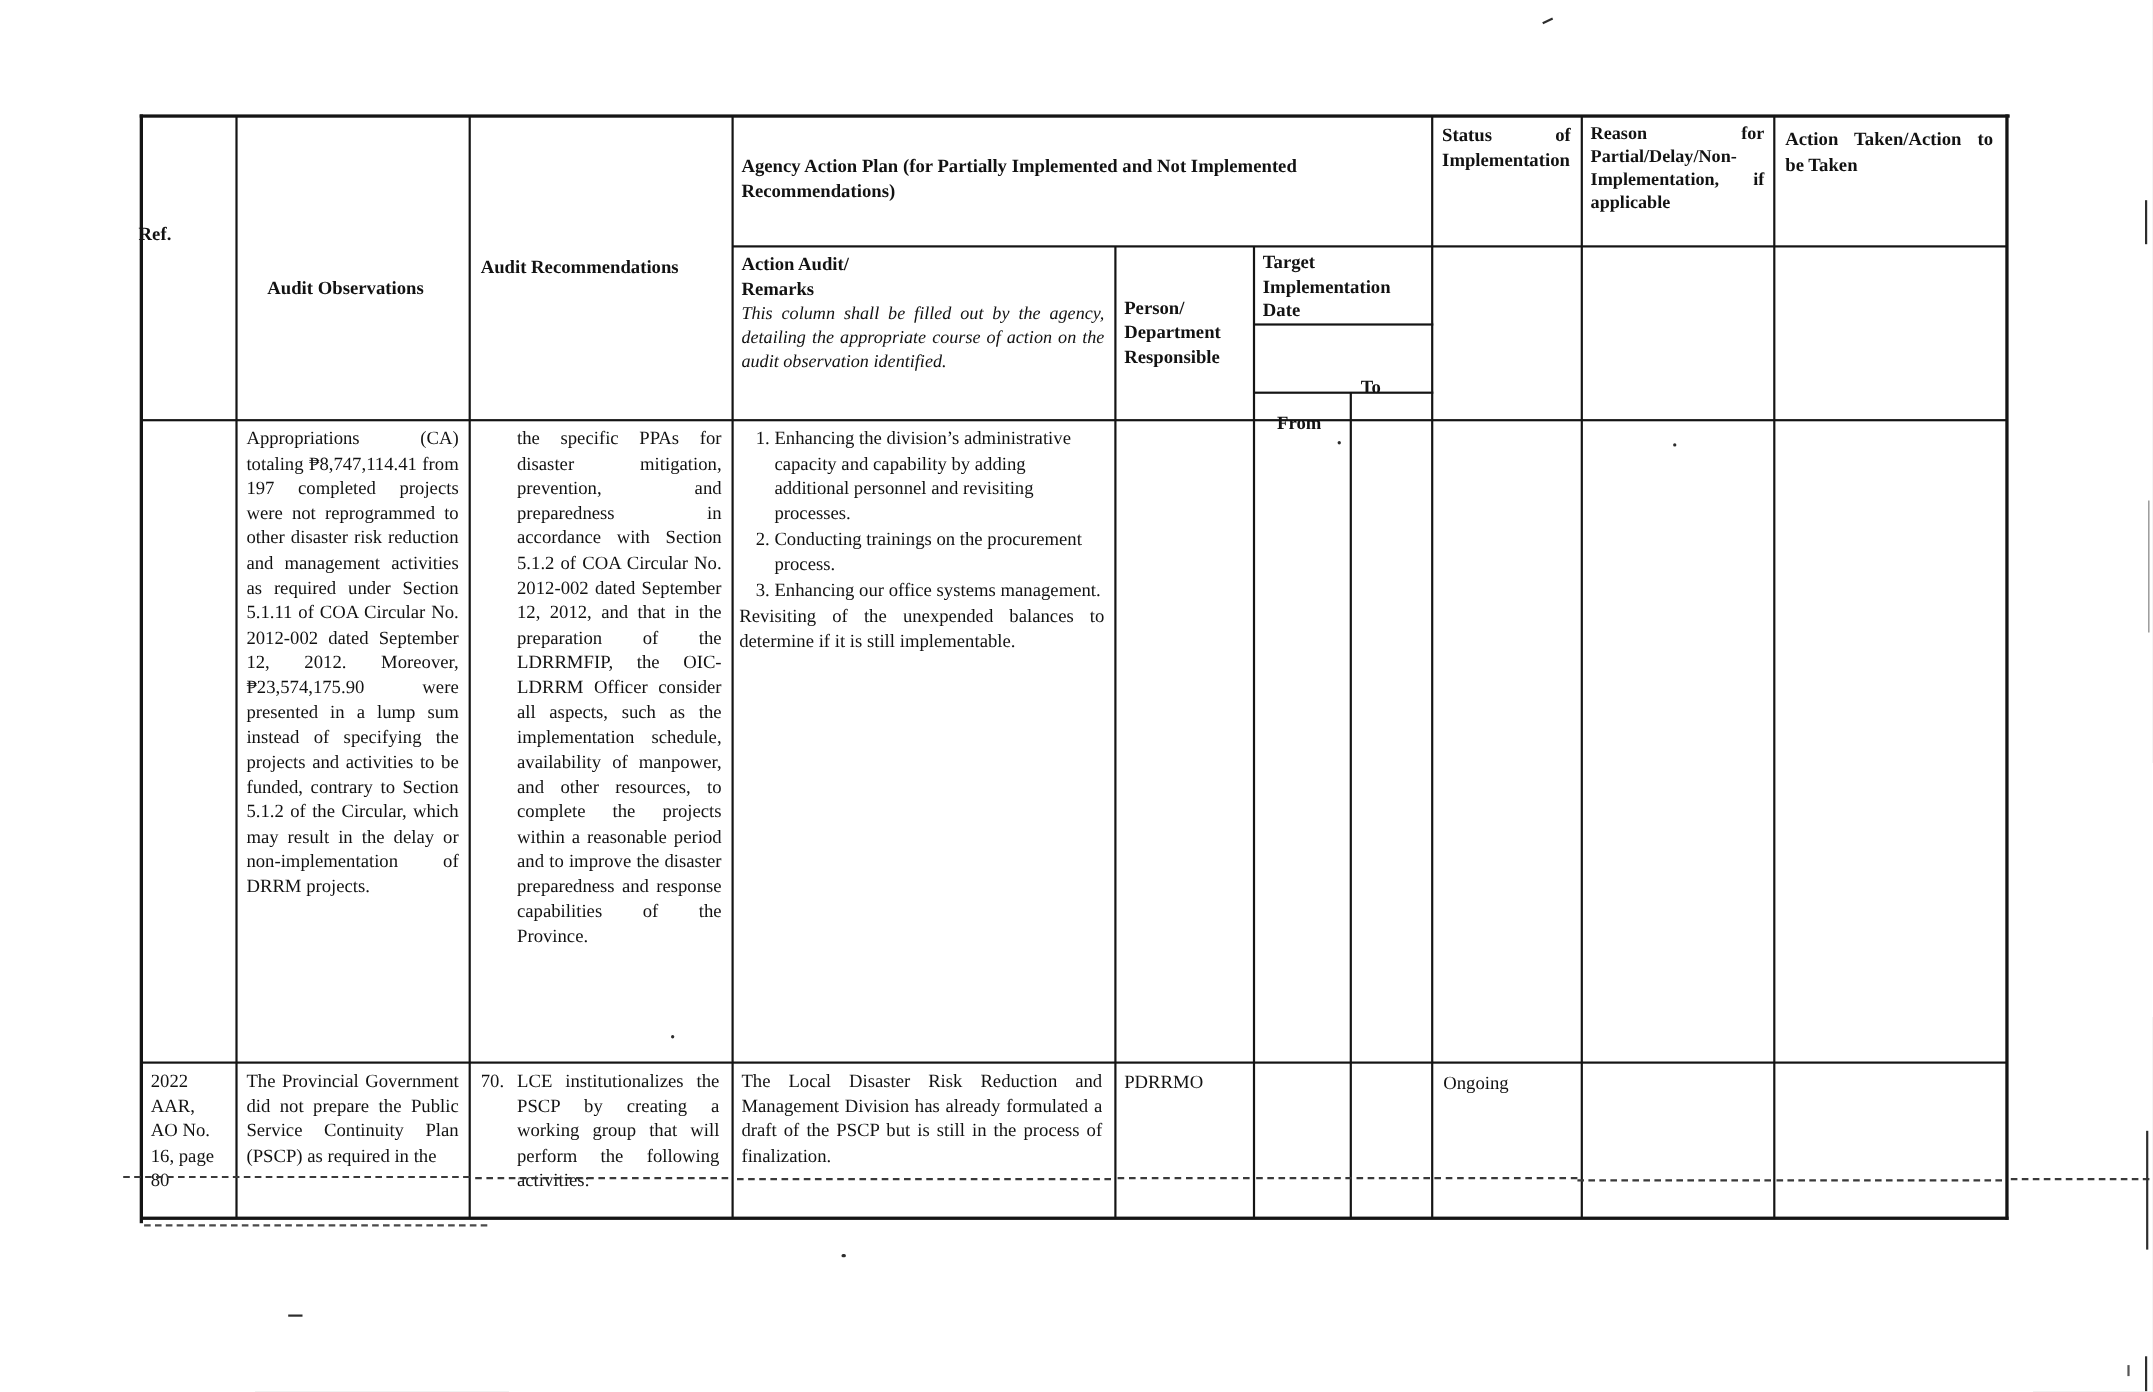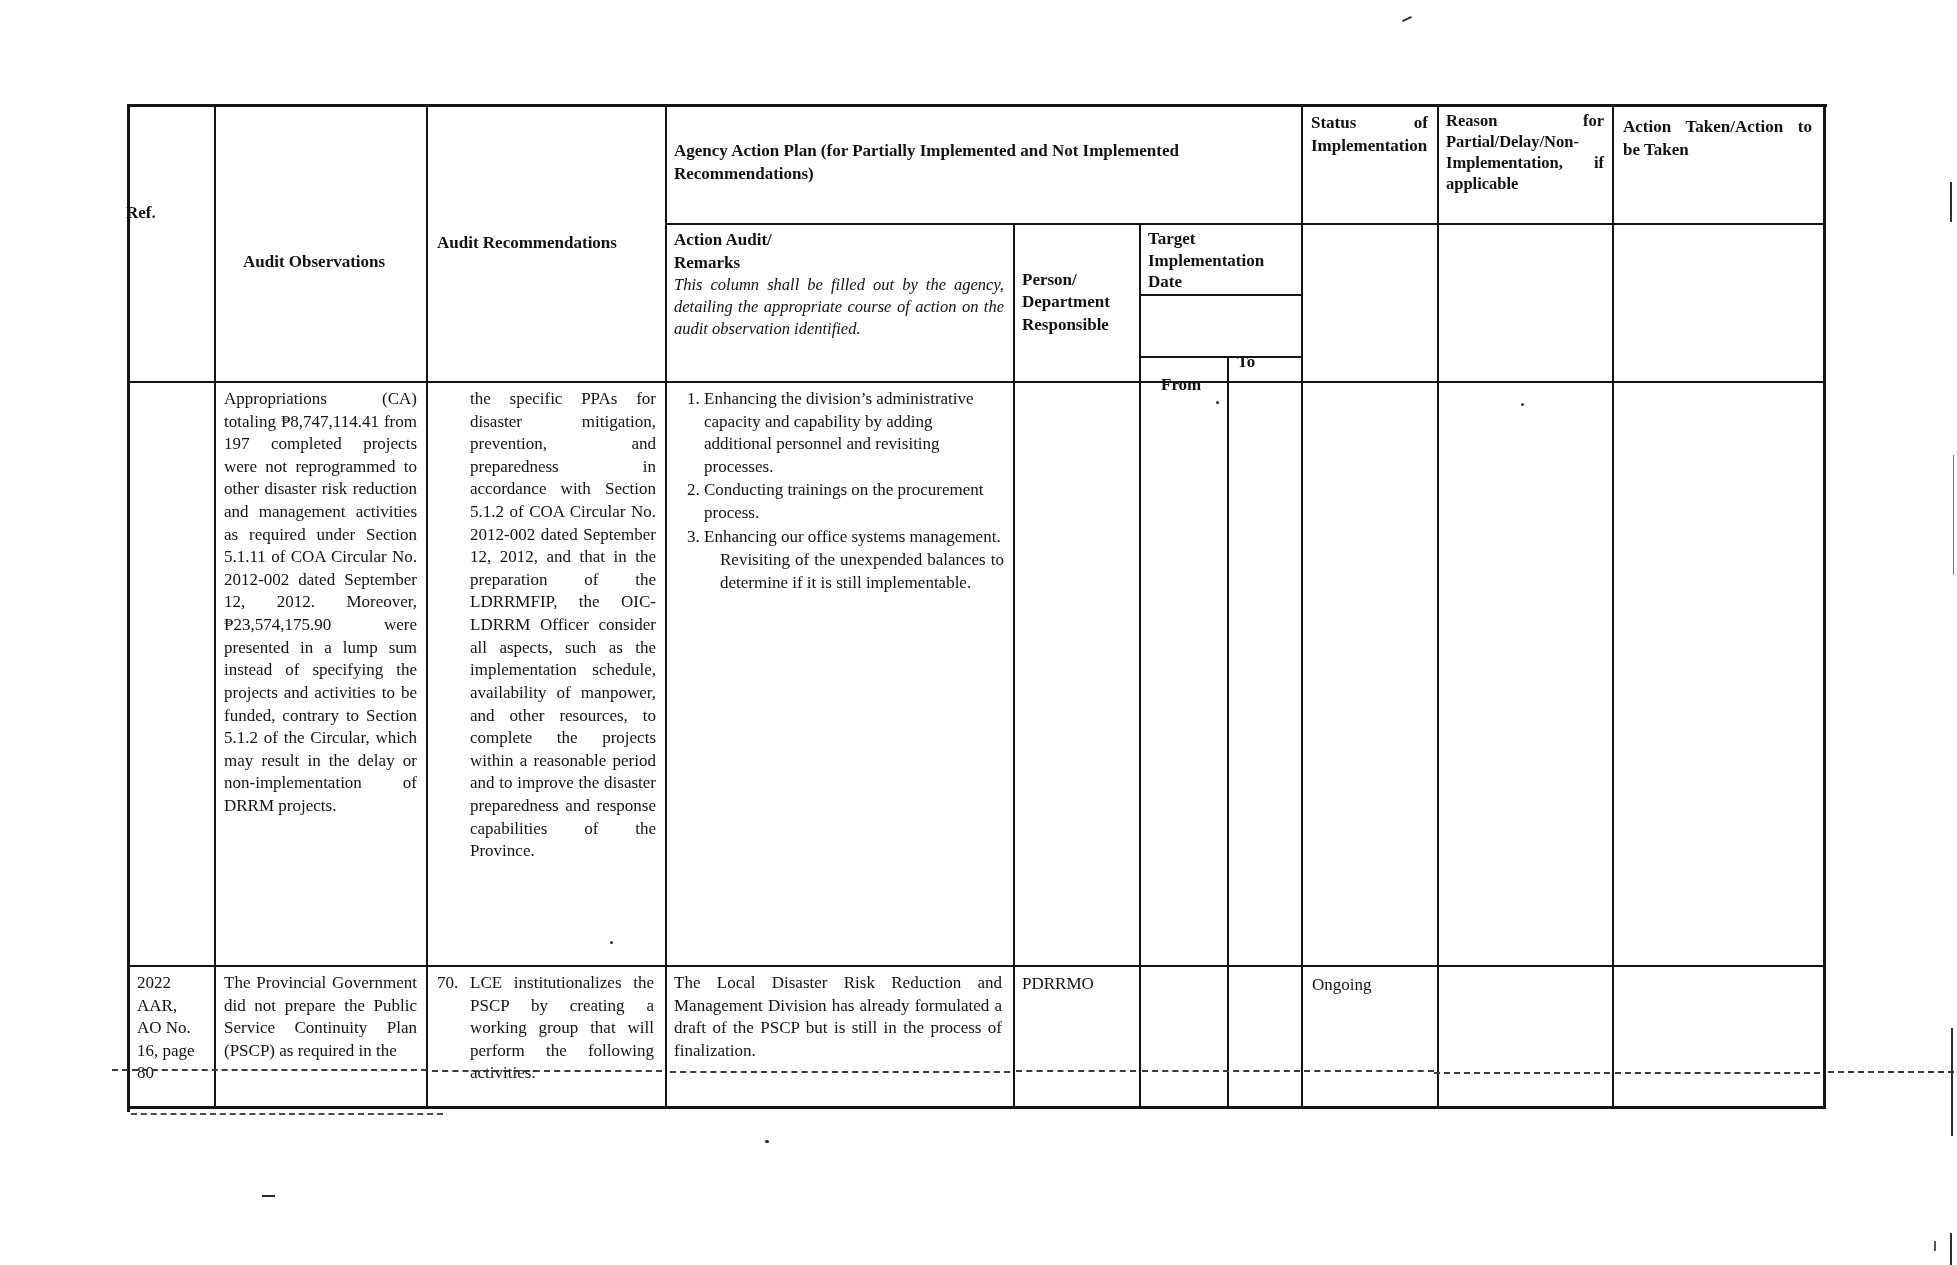--- a/index.html
+++ b/index.html
@@ -13,21 +13,21 @@
   .just{text-align:justify; overflow-wrap:break-word;}
   .vcenter{display:flex; flex-direction:column; justify-content:center;}
   .hl,.vl{position:absolute; background:#141414;}
   .dashseg{position:absolute; border-top:2px dashed #3a3a3a; height:0;}
   .mark{position:absolute; background:#2d2d2d;}
   .note{font-style:italic; font-weight:normal;}
   .li{display:flex; margin:0 0 1px 0;}
   .li .num{flex:0 0 38px; padding-left:21px; box-sizing:border-box;}
   .li .txt{flex:1; padding-right:12px;}
   .li2 .num{flex:0 0 43px; padding-left:10px;}
-  .tail{padding:0 10px 0 6px;margin-left:48px;}
+  .tail{padding:0 10px 0 6px;}
 </style>
 </head>
 <body>
 
 <div class="page">
 
   <div class="cell bold vcenter" style="left:118px;top:105px;width:86px;height:216px;padding-left:8px;">
     <span>Ref.</span>
   </div>
 
@@ -50,21 +50,21 @@
   </div>
 
   <div class="cell bold vcenter" style="left:1014px;top:224px;width:126px;height:157px;padding-left:8px;padding-right:6px;">
     <span>Person/ Department Responsible</span>
   </div>
 
   <div class="cell bold" style="left:1140px;top:224px;width:162px;height:71px;padding:4px 8px 0 8px;line-height:1.27;">Target Implementation Date</div>
 
   <div class="cell bold" style="left:1140px;top:373px;width:88px;height:24px;padding-left:8px;line-height:23px;margin-left:13px;">From</div>
 
-  <div class="cell bold" style="left:1228px;top:350px;width:74px;height:24px;padding-left:9px;line-height:23px;">To</div>
+  <div class="cell bold" style="left:1228px;top:340px;width:74px;height:24px;padding-left:9px;line-height:23px;">To</div>
 
   <div class="cell bold just" style="left:1302px;top:105px;width:136px;height:119px;padding:7px 10px 0 9px;">Status of Implementation</div>
 
   <div class="cell bold just" style="left:1438px;top:105px;width:175px;height:119px;padding:6px 9px 0 8px;font-size:16.5px;line-height:1.27;">Reason for Partial/Delay/Non-Implementation, if applicable</div>
 
   <div class="cell bold just" style="left:1613px;top:105px;width:211px;height:119px;padding:11px 12px 0 10px;">Action Taken/Action to be Taken</div>
 
   <div class="cell just" style="left:215px;top:383px;width:212px;height:584px;padding:5px 10px 0 9px;">Appropriations (CA) totaling ₱8,747,114.41 from 197 completed projects were not reprogrammed to other disaster risk reduction and management activities as required under Section 5.1.11 of COA Circular No. 2012-002 dated September 12, 2012. Moreover, ₱23,574,175.90 were presented in a lump sum instead of specifying the projects and activities to be funded, contrary to Section 5.1.2 of the Circular, which may result in the delay or non-implementation of DRRM projects.</div>
 
   <div class="cell just" style="left:427px;top:383px;width:239px;height:584px;padding:5px 10px 0 43px;">the specific PPAs for disaster mitigation, prevention, and preparedness in accordance with Section 5.1.2 of COA Circular No. 2012-002 dated September 12, 2012, and that in the preparation of the LDRRMFIP, the OIC-LDRRM Officer consider all aspects, such as the implementation schedule, availability of manpower, and other resources, to complete the projects within a reasonable period and to improve the disaster preparedness and response capabilities of the Province.</div>

